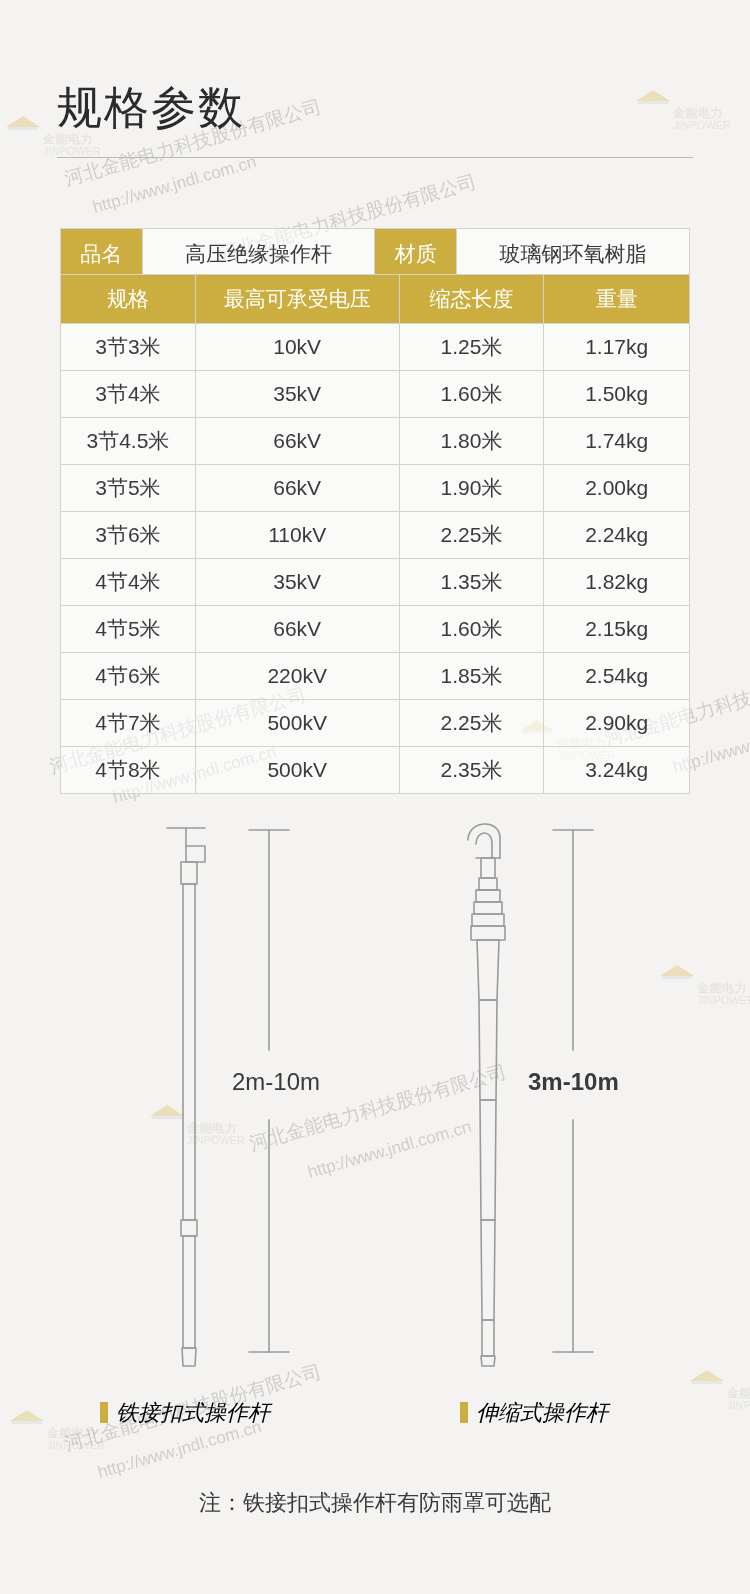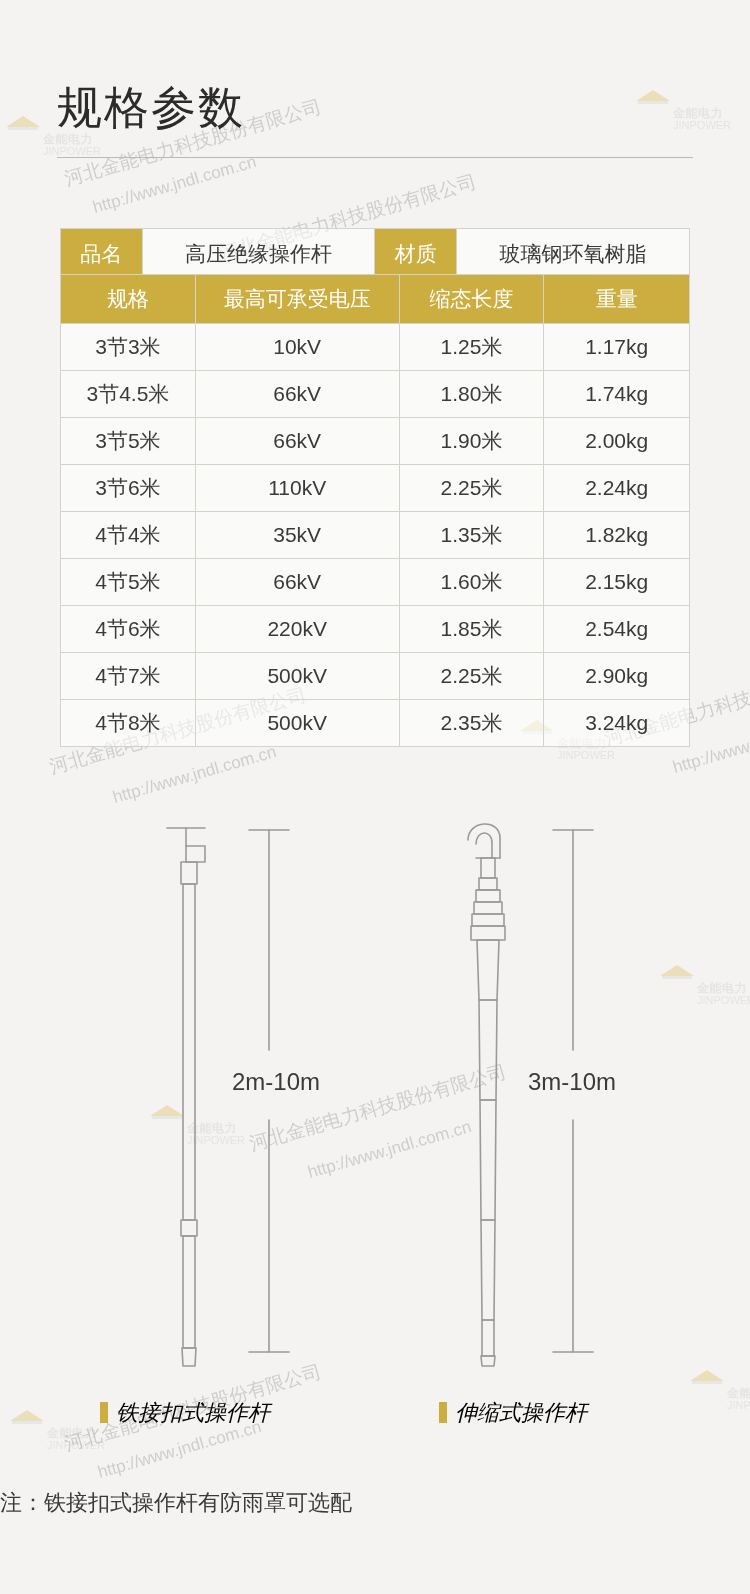--- a/index.html
+++ b/index.html
@@ -155,21 +155,21 @@
     top: 800px;
     width: 750px;
     height: 590px;
   }
   .dim-label {
     position: absolute;
     font-size: 24px;
     color: #3a3a3a;
   }
   #dim-label-left { left: 232px; top: 1068px; }
-  #dim-label-right { left: 528px; top: 1068px; }
+  #dim-label-right { left: 528px; top: 1068px; font-weight: bold; }
 
   
   .caption-row {
     position: absolute;
     top: 1398px;
     left: 0;
     width: 750px;
   }
   .cap {
     position: absolute;
@@ -180,26 +180,27 @@
   }
   .cap .bar {
     display: inline-block;
     width: 8px;
     height: 21px;
     background: #cbae3f;
     vertical-align: -3px;
     margin-right: 8px;
   }
   #cap-left { left: 100px; }
-  #cap-right { left: 391px; padding-left: 48px; }
+  #cap-right { left: 412px; padding-left: 48px; }
 
   .note {
     position: absolute;
     top: 1488px;
     width: 750px;
+    text-align: center;
     font-size: 22px;
     color: #3a3a3a;
   }
 </style>
 </head>
 <body>
 
 <div class="wm-layer">
   <div class="wm-logo" style="left:6px; top:86px;">
     <span class="mark"></span><span class="ltext"><b>金能电力</b><span>JINPOWER</span></span>
@@ -260,20 +261,26 @@
       <td class="hdr" style="width:145px;">缩态长度</td>
       <td class="hdr" style="width:145px;">重量</td>
     </tr>
     <tr>
       <td>3节3米</td>
       <td>10kV</td>
       <td>1.25米</td>
       <td>1.17kg</td>
     </tr>
     <tr>
+      <td>3节4米</td>
+      <td>35kV</td>
+      <td>1.60米</td>
+      <td>1.50kg</td>
+    </tr>
+    <tr>
       <td>3节4.5米</td>
       <td>66kV</td>
       <td>1.80米</td>
       <td>1.74kg</td>
     </tr>
     <tr>
       <td>3节5米</td>
       <td>66kV</td>
       <td>1.90米</td>
       <td>2.00kg</td>

